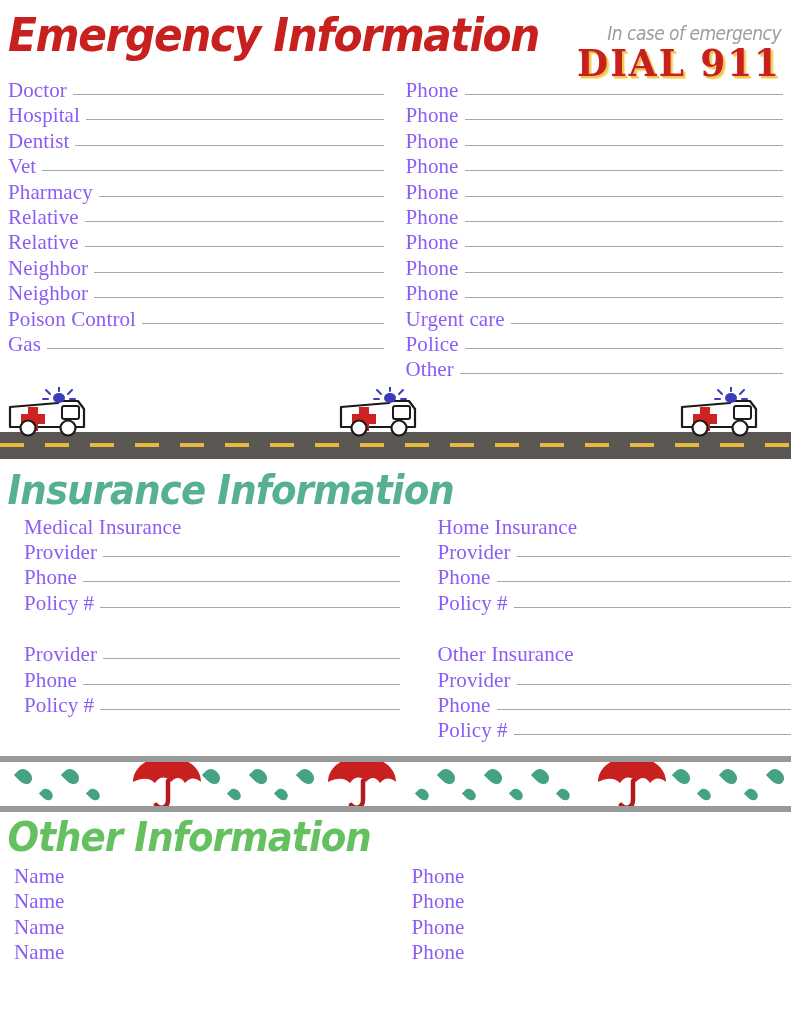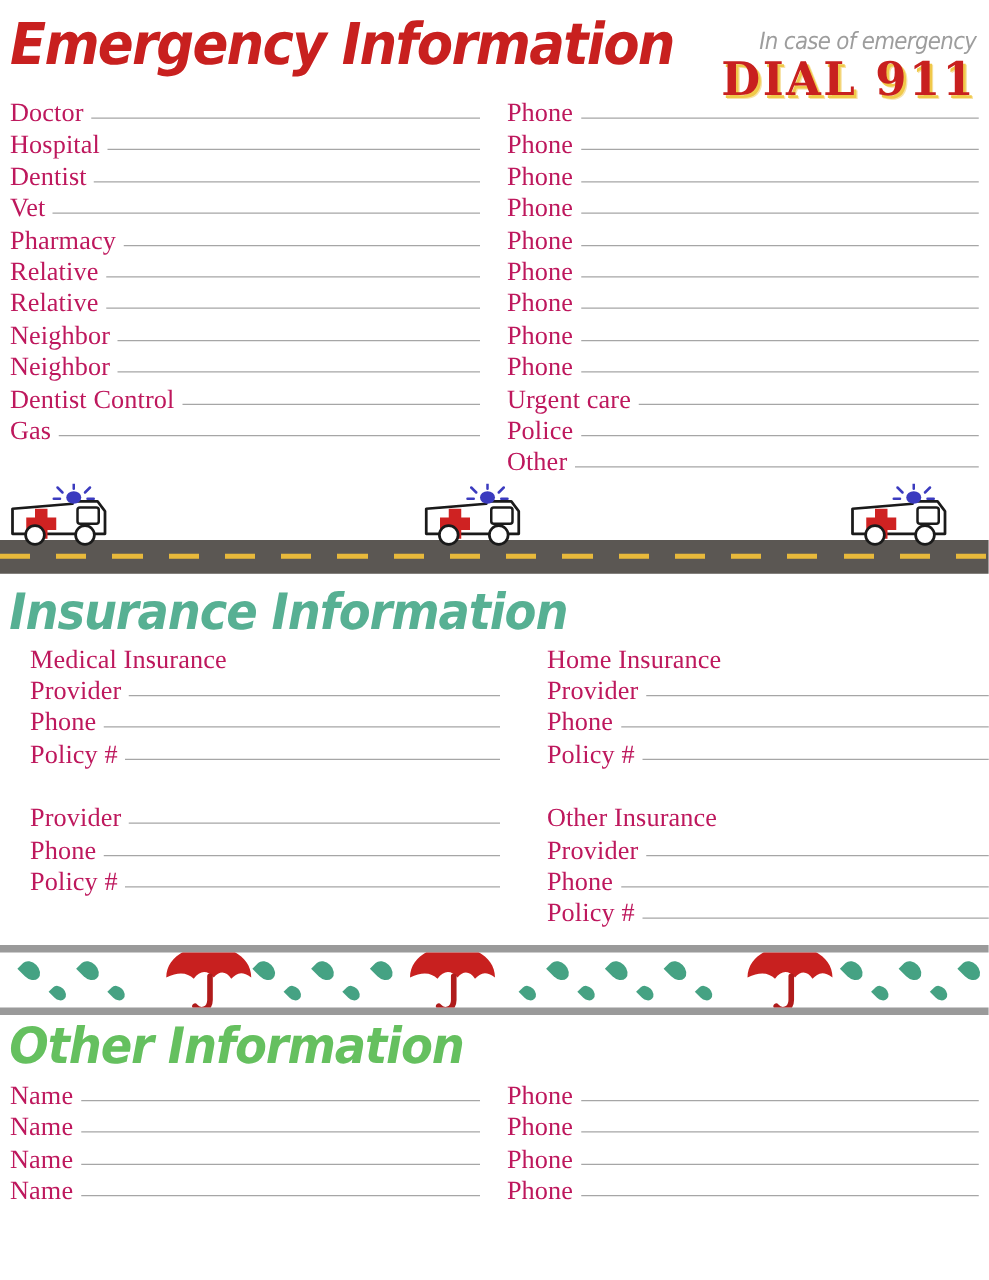--- a/index.html
+++ b/index.html
@@ -71,21 +71,21 @@
   .col-right { padding-left: 10px; }
 
   .frow {
     display: flex;
     align-items: baseline;
     height: 25.4px;
   }
   .flabel {
     font-family: "Liberation Serif", serif;
     font-size: 21px;
-    color: #be185d;
+    color: #8b5cf6;
     white-space: nowrap;
     flex: 0 0 auto;
     letter-spacing: 0.1px;
   }
   .fline {
     flex: 1 1 auto;
     margin-left: 6px;
     border-bottom: 1.4px solid #a6a6a6;
     height: 0;
     position: relative;
@@ -174,21 +174,21 @@
   }
   .drop.sm { width: 10px; height: 13px; }
   .umbrella {
     position: absolute;
     width: 74px; height: 56px;
     top: -6px;
   }
 
   
   .other-rows { padding-top: 4px; }
-  .other-rows .frow { height: 25.4px; }
+  .other-rows .frow { height: 25.4px; flex-direction: column; }
 </style>
 </head>
 <body>
 
 <div class="header">
   <div class="main-title">Emergency Information</div>
   <div class="badge">
     <div class="badge-sub">In case of emergency</div>
     <div class="badge-main">DIAL 911</div>
   </div>
@@ -226,21 +226,21 @@
       </div>
       <div class="frow">
         <span class="flabel">Neighbor</span>
         <span class="fline"></span>
       </div>
       <div class="frow">
         <span class="flabel">Neighbor</span>
         <span class="fline"></span>
       </div>
       <div class="frow">
-        <span class="flabel">Dentist Control</span>
+        <span class="flabel">Poison Control</span>
         <span class="fline"></span>
       </div>
       <div class="frow">
         <span class="flabel">Gas</span>
         <span class="fline"></span>
       </div>
     </div>
   <div class="col col-right" id="emg-right">
       <div class="frow">
         <span class="flabel">Phone</span>

